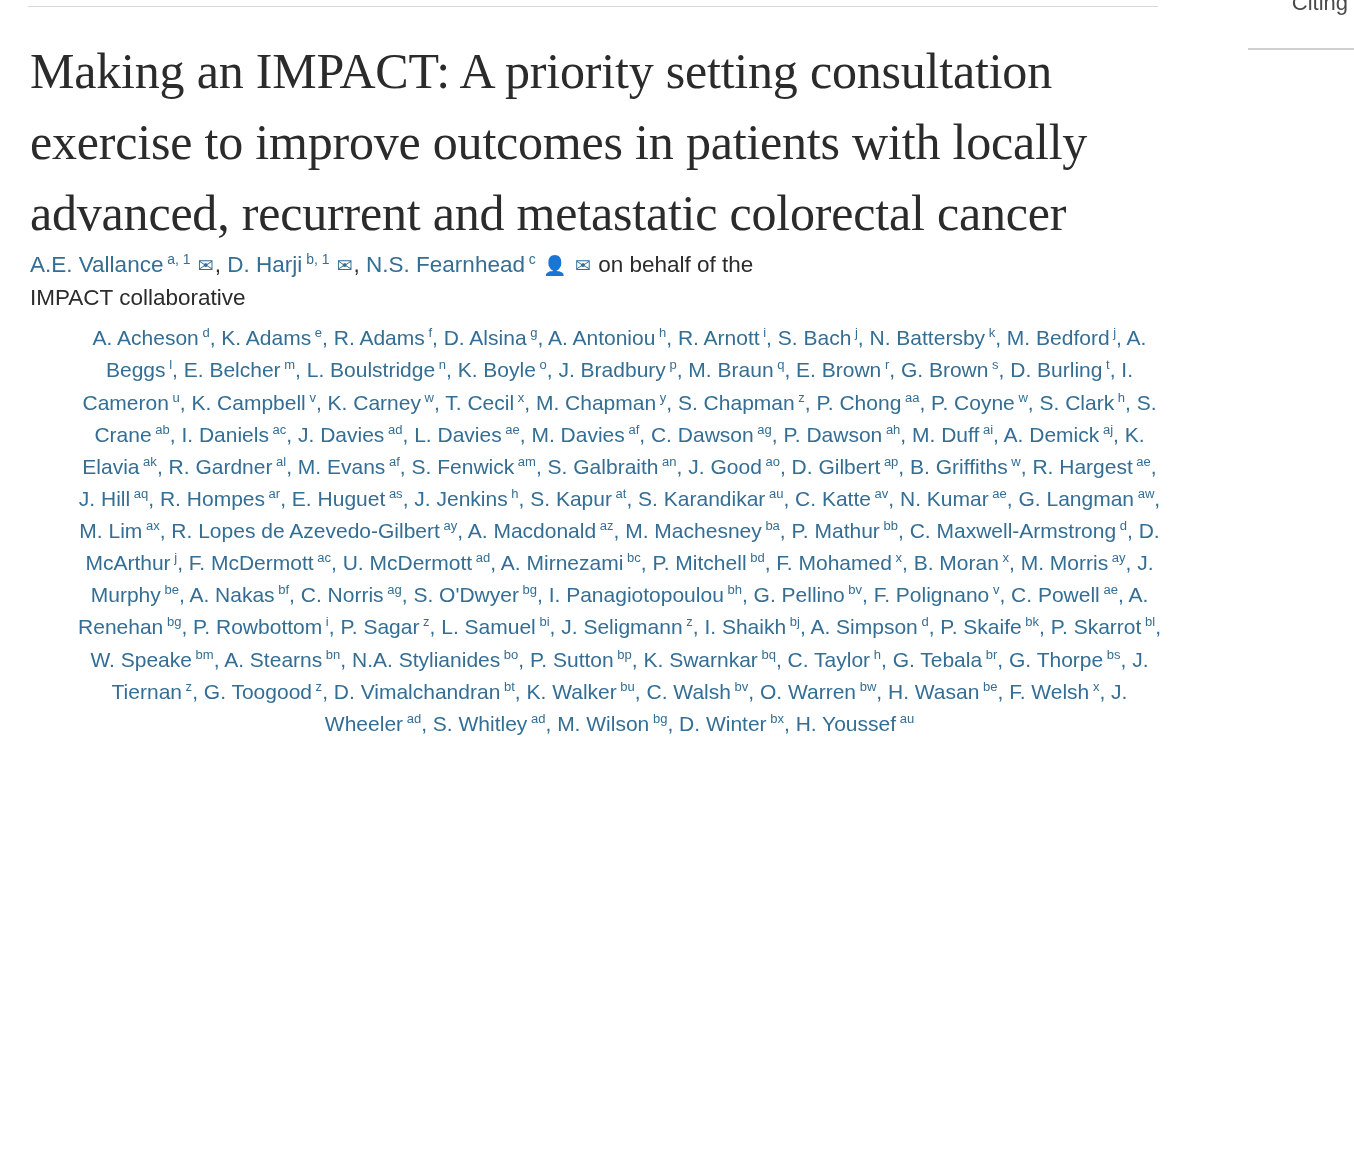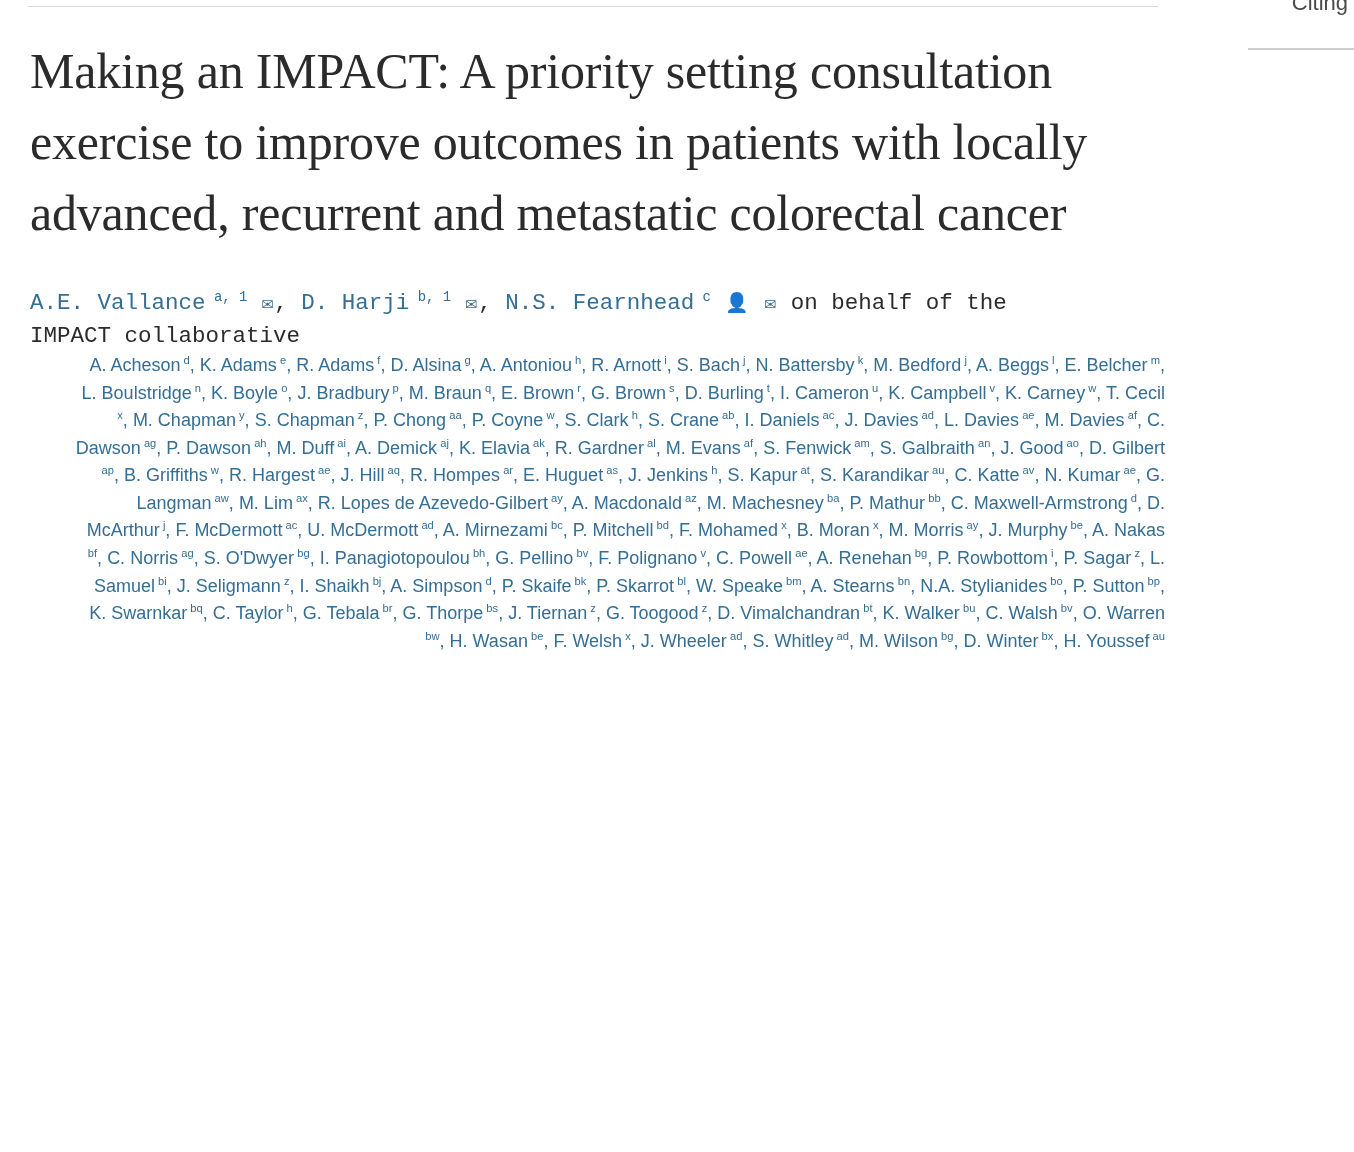--- a/index.html
+++ b/index.html
@@ -62,51 +62,49 @@
   h1.title {
     font-family: "Liberation Serif", serif;
     font-weight: 400;
     font-size: 50px;
     line-height: 1.42;
     color: #2b2b2b;
     margin: 10px 0 0 0;
     letter-spacing: -0.2px;
   }
   .authors {
-    margin-top: 38px;
     font-size: 22.5px;
     line-height: 1.45;
     color: #2b2b2b;
-    font-family: Liberation Mono, monospace;
   }
   .authors a, .lnk {
     color: #346e94;
     text-decoration: none;
     cursor: pointer;
   }
   .authors .plain {
     color: #2b2b2b;
   }
   sup {
     font-size: 0.62em;
     vertical-align: super;
     line-height: 0;
   }
   .icon-glyph {
     color: #346e94;
     font-size: 19px;
     padding: 0 1px;
   }
   .collab-list {
-    margin-top: 0;
+    margin-top: 8px;
     margin-left: 44px;
-    font-size: 18px;
+    font-size: 21px;
     line-height: 1.53;
     color: #346e94;
-    text-align: right;
+    text-align: center;
   }
   .collab-list .name {
     color: #346e94;
     cursor: pointer;
   }
   .collab-list .sep {
     color: #346e94;
   }
 </style>
 </head>

